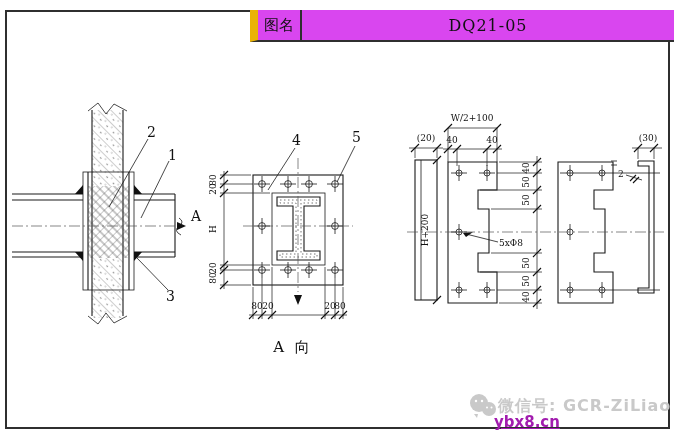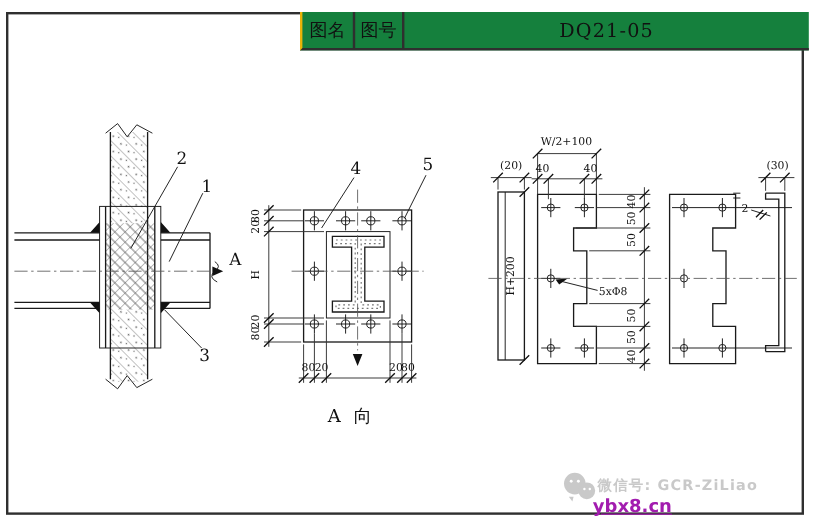--- a/index.html
+++ b/index.html
@@ -1,53 +1,52 @@
 <!DOCTYPE html>
 <html><head>
 <meta charset="utf-8">
 <style>
   html,body{margin:0;padding:0;background:#fff;}
   .sheet{position:relative;width:681px;height:439px;background:#fff;
          font-family:"DejaVu Serif","Liberation Serif",serif;overflow:hidden;}
   .frame{position:absolute;left:5px;top:10px;width:665px;height:419px;
          border:2px solid #2f2f2f;box-sizing:border-box;}
   .tblock{position:absolute;left:250px;top:10px;width:424px;height:32px;
-          display:flex;box-sizing:border-box;border-left:2px solid #eab308;
-          border-bottom:2px solid #2f2f2f;background:#15803d;justify-content:space-between;}
+          display:flex;box-sizing:border-box;border-left:8px solid #eab308;
+          border-bottom:2px solid #2f2f2f;background:#d946ef;justify-content:space-between;}
   .tcell{display:flex;align-items:center;justify-content:center;
          box-sizing:border-box;font-size:15px;color:#111;}
   .tcell+.tcell{border-left:2px solid #2f2f2f;}
   .tc-name{width:42px;}
   .tc-title{width:250px;letter-spacing:4px;}
   .tc-numlab{width:41px;}
   .tc-num{flex:1;font-size:16px;letter-spacing:1px;}
   svg text{user-select:none;}
   .ln{stroke:#1a1a1a;stroke-width:1.1;fill:none;}
   .lt{stroke:#1a1a1a;stroke-width:0.8;fill:none;}
   .cl{stroke:#555;stroke-width:0.7;stroke-dasharray:11 3 2 3;fill:none;}
   .dim{stroke:#333;stroke-width:0.8;fill:none;}
   .tk{stroke:#111;stroke-width:1.1;fill:none;}
   .stip{stroke:#777;stroke-width:1;stroke-dasharray:1.5 2.5;fill:none;}
   .dtxt{font-size:9px;fill:#111;}
   .ctxt{font-size:14px;fill:#111;}
   .wm{position:absolute;left:468px;top:390px;width:200px;height:36px;}
   .wm-grey{position:absolute;left:30px;top:6px;font-family:"DejaVu Sans","Liberation Sans",sans-serif;
-           font-size:12px;font-weight:bold;color:#c9c9c9;letter-spacing:1px;white-space:nowrap;}
+           font-size:16px;font-weight:bold;color:#c9c9c9;letter-spacing:1px;white-space:nowrap;}
   .wm-dark{position:absolute;left:26px;top:7px;font-family:"DejaVu Sans","Liberation Sans",sans-serif;
            font-size:15px;font-weight:bold;color:#a21caf;text-decoration:underline;white-space:nowrap;margin-top:16px;}
 </style>
 </head>
 <body>
 
 <div class="sheet">
   <div class="frame"></div>
 
   <div class="tblock">
     <div class="tcell tc-name">图名</div>
-    <div class="tcell tc-numlab">图号</div>
     <div class="tcell tc-num">DQ21-05</div>
   </div>
 
   <svg width="681" height="439" viewBox="0 0 681 439" style="position:absolute;left:0;top:0;">
     <defs>
       <pattern id="conc" width="9" height="9" patternTransform="rotate(-45)" patternUnits="userSpaceOnUse">
         <line x1="0" y1="0" x2="0" y2="9" stroke="#555" stroke-width="0.6"></line>
         <circle cx="4.5" cy="3" r="0.7" fill="#666"></circle>
         <circle cx="7" cy="7" r="0.6" fill="#666"></circle>
       </pattern>

